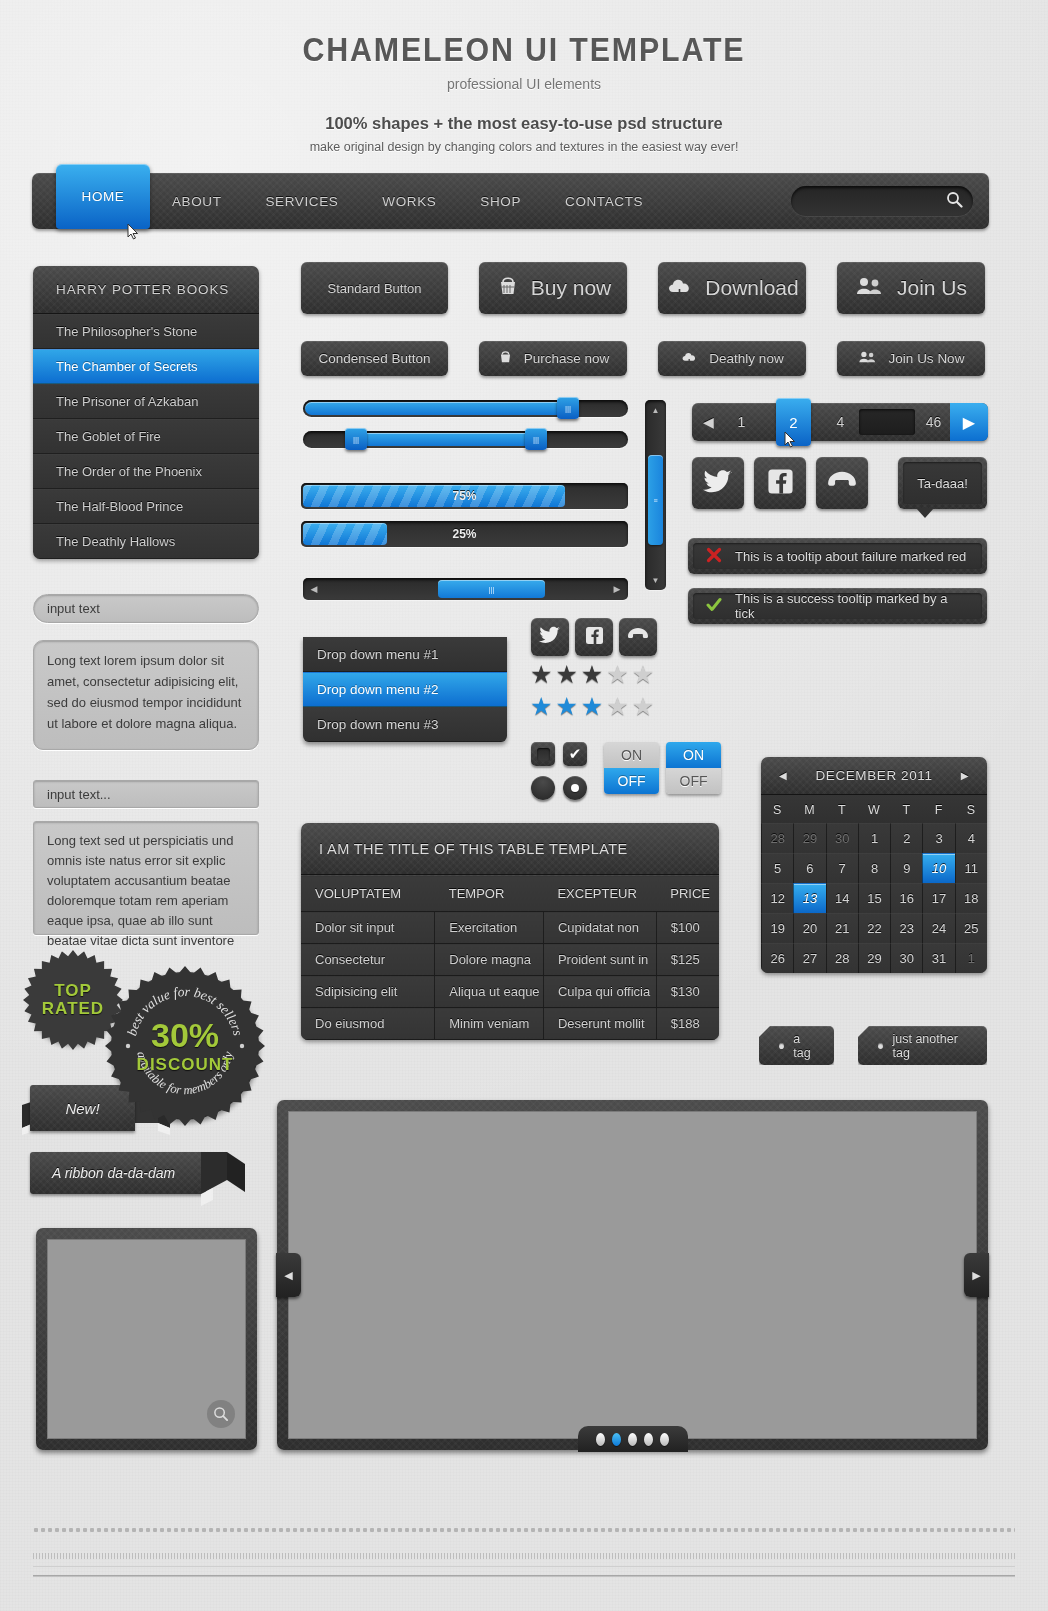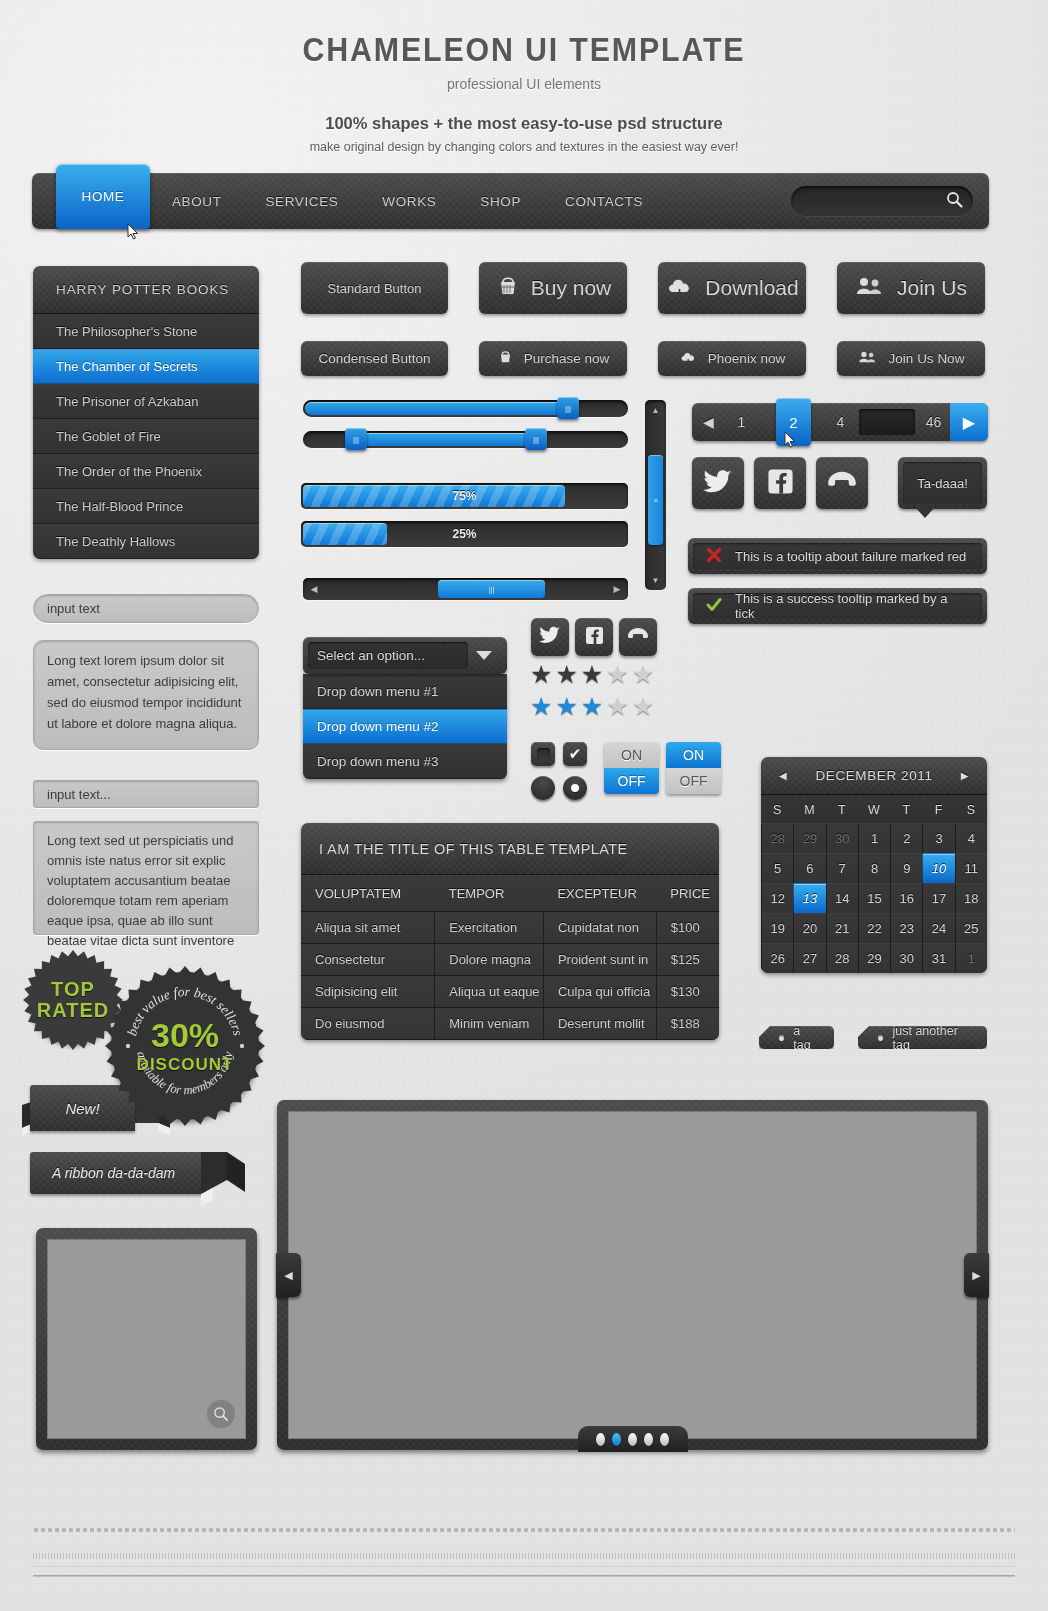--- a/index.html
+++ b/index.html
@@ -258,21 +258,21 @@
          text-shadow:0 -1px 0 rgba(0,0,0,.8); background:linear-gradient(#363636,#303030);}
   .cal .c-d { font-size:13px; color:#d3d3d3; text-align:center; padding:7px 0;
          text-shadow:0 -1px 0 rgba(0,0,0,.8);
          border-top:1px solid rgba(255,255,255,.06); border-left:1px solid rgba(0,0,0,.45);
          background:linear-gradient(#393939,#333);}
   .cal .c-d.mut { color:#6e6e6e; }
   .cal .c-d.sel { background:linear-gradient(#34ade f,#0b68c9); }
   .cal .c-d.sel { background:linear-gradient(#35aeef,#0b68c9); color:#fff; box-shadow:inset 0 1px 0 rgba(255,255,255,.45);font-style:italic;}
 
   
-  .tag { height:23px; border-radius:5px; display:flex; align-items:center; gap:9px; padding:0 16px 0 20px;
+  .tag { height:39px; border-radius:5px; display:flex; align-items:center; gap:9px; padding:0 16px 0 20px;
          font-size:12.5px; color:#dcdcdc; text-shadow:0 -1px 0 rgba(0,0,0,.8);
          box-shadow:0 2px 3px rgba(0,0,0,.4), inset 0 1px 0 rgba(255,255,255,.1);
          position:relative; clip-path: polygon(11px 0, 100% 0, 100% 100%, 0 100%, 0 11px); }
   .tag .hole2 { width:6px;height:6px;border-radius:50%;background:#ddd;box-shadow:inset 0 1px 1px rgba(0,0,0,.5);}
 
   
   .seal { position:absolute; border-radius:50%;
           background:radial-gradient(circle at 42% 32%, #4c4c4c, #2b2b2b 70%);
           box-shadow:0 3px 5px rgba(0,0,0,.45);
           display:flex; align-items:center; justify-content:center; }
@@ -431,21 +431,21 @@
     <span>Purchase now</span>
   </div>
 
   <div class="btn small dark" style="position:absolute;left:658px;top:341px;width:148px;">
     <span>
       <svg width="19" height="16" viewBox="0 0 30 24">
           <path d="M8 18 C3 18 2.5 11 8 10.5 C8.5 5 17 4 18 9.5 C24 8.5 26 17 21 18 Z" fill="#e0e0e0"></path>
           <path d="M14.5 15 L14.5 21 M11.8 18.5 L14.5 21.5 L17.2 18.5" stroke="#3a3a3a" stroke-width="2" fill="none"></path>
         </svg>
     </span>
-    <span>Phoenix now</span>
+    <span>Deathly now</span>
   </div>
 
   <div class="btn small dark" style="position:absolute;left:837px;top:341px;width:148px;">
     <span>
       <svg width="21" height="16" viewBox="0 0 32 24">
           <circle cx="9" cy="8" r="4" fill="#dcdcdc"></circle>
           <path d="M2 20 C2 13 16 13 16 20 Z" fill="#dcdcdc"></path>
           <circle cx="20" cy="9" r="3.4" fill="#cfcfcf"></circle>
           <path d="M14 20 C14 14 26 14 26 20 Z" fill="#cfcfcf"></path>
         </svg>
@@ -480,26 +480,20 @@
     <div class="arr" style="bottom:2px;">▼</div>
   </div>
 
   <div class="hscroll">
     <div class="harr" style="left:2px;">◀</div>
     <div class="hthumb">|||</div>
     <div class="harr" style="right:2px;">▶</div>
   </div>
 
   <div class="dd">
-    <div class="dd-head dark">
-      <div class="inner2"></div>
-        <div class="inner"></div>
-      <span class="lbl">Select an option...</span>
-      <span class="caret"></span>
-    </div>
     <div class="dd-list">
       <div class="dd-opt">Drop down menu #1</div>
       <div class="dd-opt sel">Drop down menu #2</div>
       <div class="dd-opt">Drop down menu #3</div>
     </div>
   </div>
 
   <div class="sq dark" style="position:absolute;left:531px;top:618px;width:38px;height:38px;">
     <span>
       <svg width="22" height="18" viewBox="0 0 22 18">
@@ -644,21 +638,21 @@
       <thead>
           <tr>
         <th>VOLUPTATEM</th>
         <th>TEMPOR</th>
         <th>EXCEPTEUR</th>
         <th>PRICE</th>
       </tr>
         </thead>
       <tbody>
         <tr>
-          <td>Aliqua sit amet</td>
+          <td>Dolor sit input</td>
           <td>Exercitation</td>
           <td>Cupidatat non</td>
           <td>$100</td>
         </tr>
         <tr>
           <td>Consectetur</td>
           <td>Dolore magna</td>
           <td>Proident sunt in</td>
           <td>$125</td>
         </tr>
@@ -742,21 +736,21 @@
   <div class="tag dark" style="position:absolute;left:858px;top:1026px;width:129px;">
     <span class="hole2"></span>
     <span>just another tag</span>
   </div>
 
   <div class="seal" style="left:30px;top:957px;width:86px;height:86px;">
     <svg class="zig" viewBox="0 0 100 100">
       <path id="z1" fill="#3a3a3a" d="M50.00 0.00 L54.93 6.28 L61.13 1.25 L64.53 8.47 L71.69 4.95 L73.41 12.74 L81.17 10.91 L81.11 18.89 L89.09 18.83 L87.26 26.59 L95.05 28.31 L91.53 35.47 L98.75 38.87 L93.72 45.07 L100.00 50.00 L93.72 54.93 L98.75 61.13 L91.53 64.53 L95.05 71.69 L87.26 73.41 L89.09 81.17 L81.11 81.11 L81.17 89.09 L73.41 87.26 L71.69 95.05 L64.53 91.53 L61.13 98.75 L54.93 93.72 L50.00 100.00 L45.07 93.72 L38.87 98.75 L35.47 91.53 L28.31 95.05 L26.59 87.26 L18.83 89.09 L18.89 81.11 L10.91 81.17 L12.74 73.41 L4.95 71.69 L8.47 64.53 L1.25 61.13 L6.28 54.93 L0.00 50.00 L6.28 45.07 L1.25 38.87 L8.47 35.47 L4.95 28.31 L12.74 26.59 L10.91 18.83 L18.89 18.89 L18.83 10.91 L26.59 12.74 L28.31 4.95 L35.47 8.47 L38.87 1.25 L45.07 6.28 Z"></path>
       <g id="zg1"></g>
     </svg>
-    <div class="seal-txt" style="font-size:20px;">
+    <div class="seal-txt" style="font-size:17px;">
       <div>TOP</div>
       <div>RATED</div>
     </div>
   </div>
 
   <div class="seal" style="left:111px;top:972px;width:148px;height:148px;">
       <svg viewBox="0 0 100 100" style="position:absolute;inset:-6px;z-index:1;">
         <path d="M50.00 0.00 L54.41 5.22 L59.75 0.96 L63.06 6.94 L69.13 3.81 L71.21 10.31 L77.78 8.43 L78.55 15.21 L85.36 14.64 L84.79 21.45 L91.57 22.22 L89.69 28.79 L96.19 30.87 L93.06 36.94 L99.04 40.25 L94.78 45.59 L100.00 50.00 L94.78 54.41 L99.04 59.75 L93.06 63.06 L96.19 69.13 L89.69 71.21 L91.57 77.78 L84.79 78.55 L85.36 85.36 L78.55 84.79 L77.78 91.57 L71.21 89.69 L69.13 96.19 L63.06 93.06 L59.75 99.04 L54.41 94.78 L50.00 100.00 L45.59 94.78 L40.25 99.04 L36.94 93.06 L30.87 96.19 L28.79 89.69 L22.22 91.57 L21.45 84.79 L14.64 85.36 L15.21 78.55 L8.43 77.78 L10.31 71.21 L3.81 69.13 L6.94 63.06 L0.96 59.75 L5.22 54.41 L0.00 50.00 L5.22 45.59 L0.96 40.25 L6.94 36.94 L3.81 30.87 L10.31 28.79 L8.43 22.22 L15.21 21.45 L14.64 14.64 L21.45 15.21 L22.22 8.43 L28.79 10.31 L30.87 3.81 L36.94 6.94 L40.25 0.96 L45.59 5.22 Z" fill="#333"></path>
       </svg>
     <svg style="position:absolute;inset:0;z-index:2;" viewBox="0 0 148 148">

